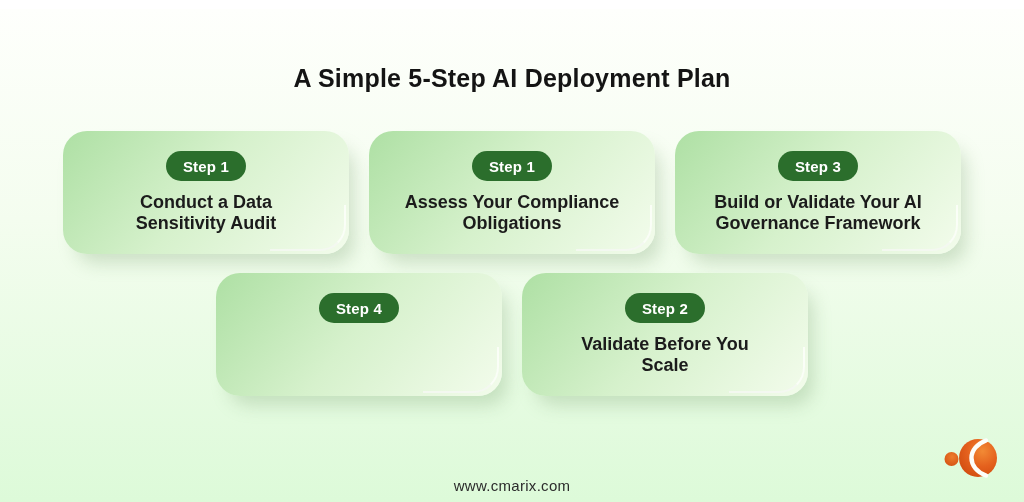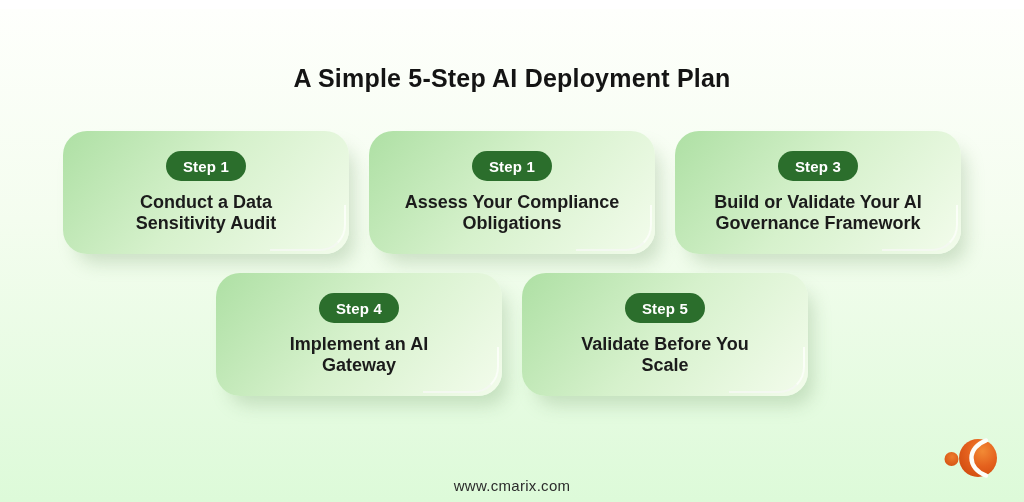--- a/index.html
+++ b/index.html
@@ -133,28 +133,24 @@
         <span class="line">Governance Framework</span>
       </div>
     </div>
 
   </div>
 
   <div class="row row-2">
 
     <div class="step-card">
       <div class="step-badge">Step 4</div>
-      <div class="step-label">
-        <span class="line">Implement an AI</span>
-        <span class="line">Gateway</span>
-      </div>
     </div>
 
     <div class="step-card">
-      <div class="step-badge">Step 5</div>
+      <div class="step-badge">Step 2</div>
       <div class="step-label">
         <span class="line">Validate Before You</span>
         <span class="line">Scale</span>
       </div>
     </div>
 
   </div>
 
   <div class="website-url">www.cmarix.com</div>
 

